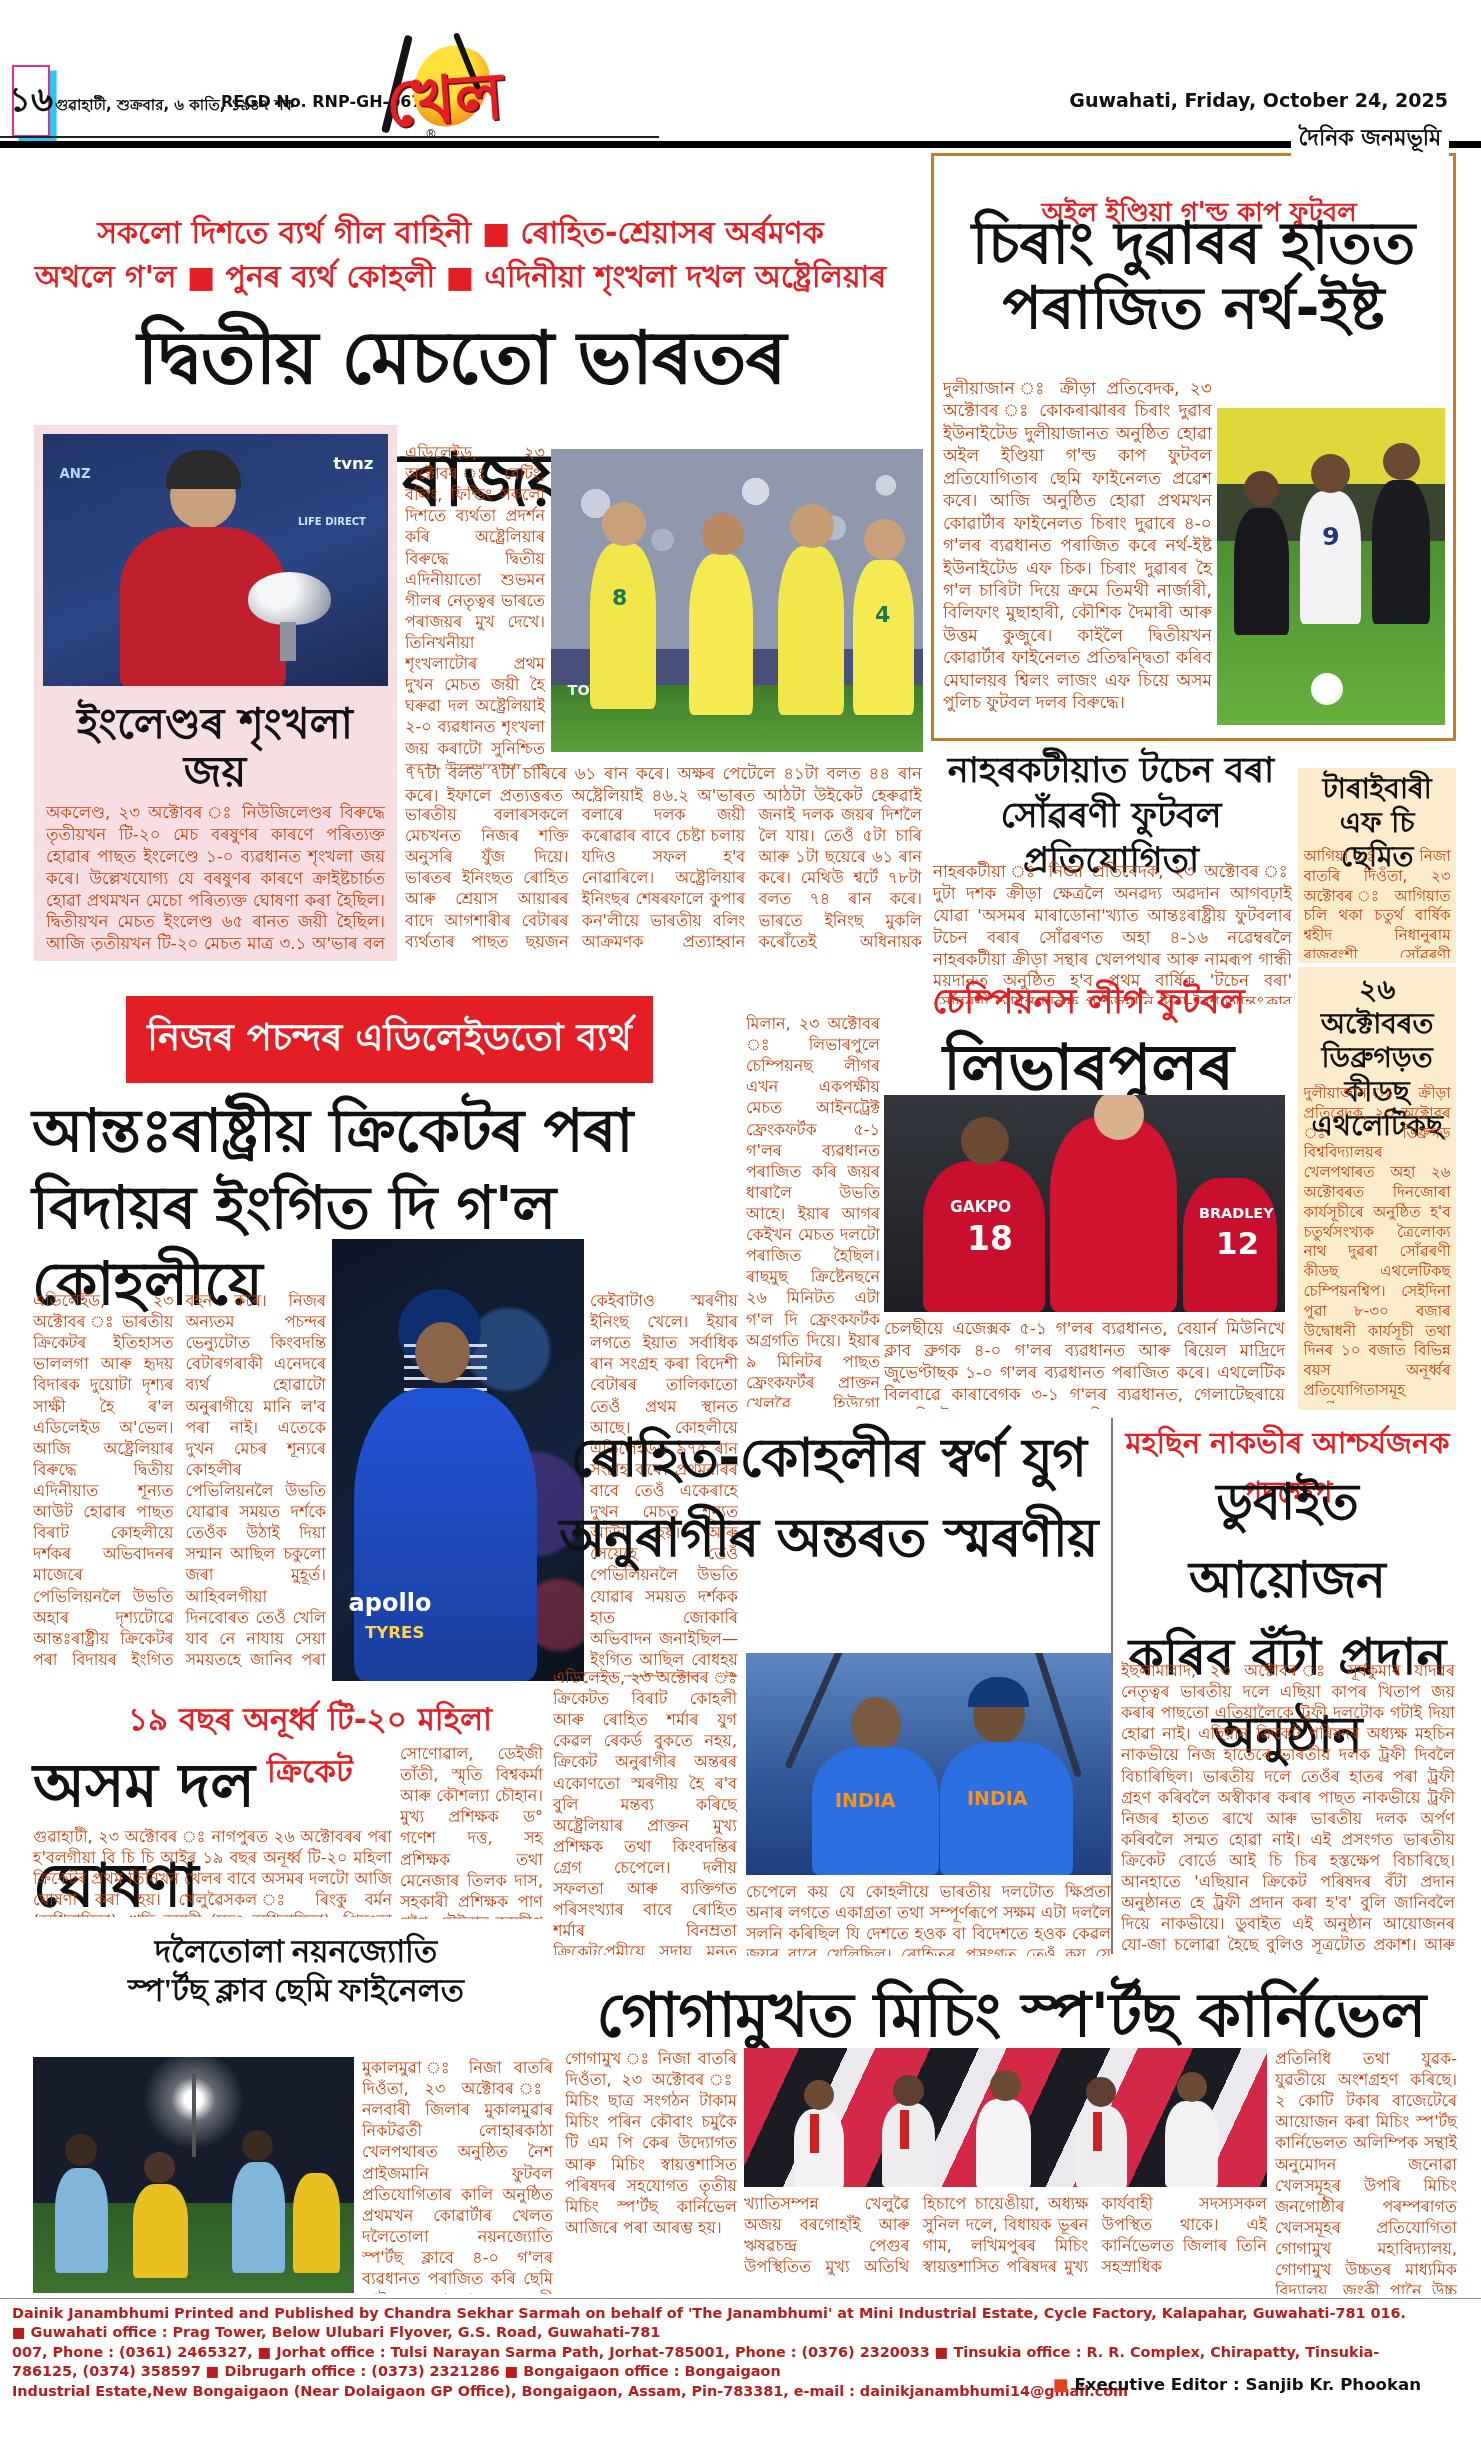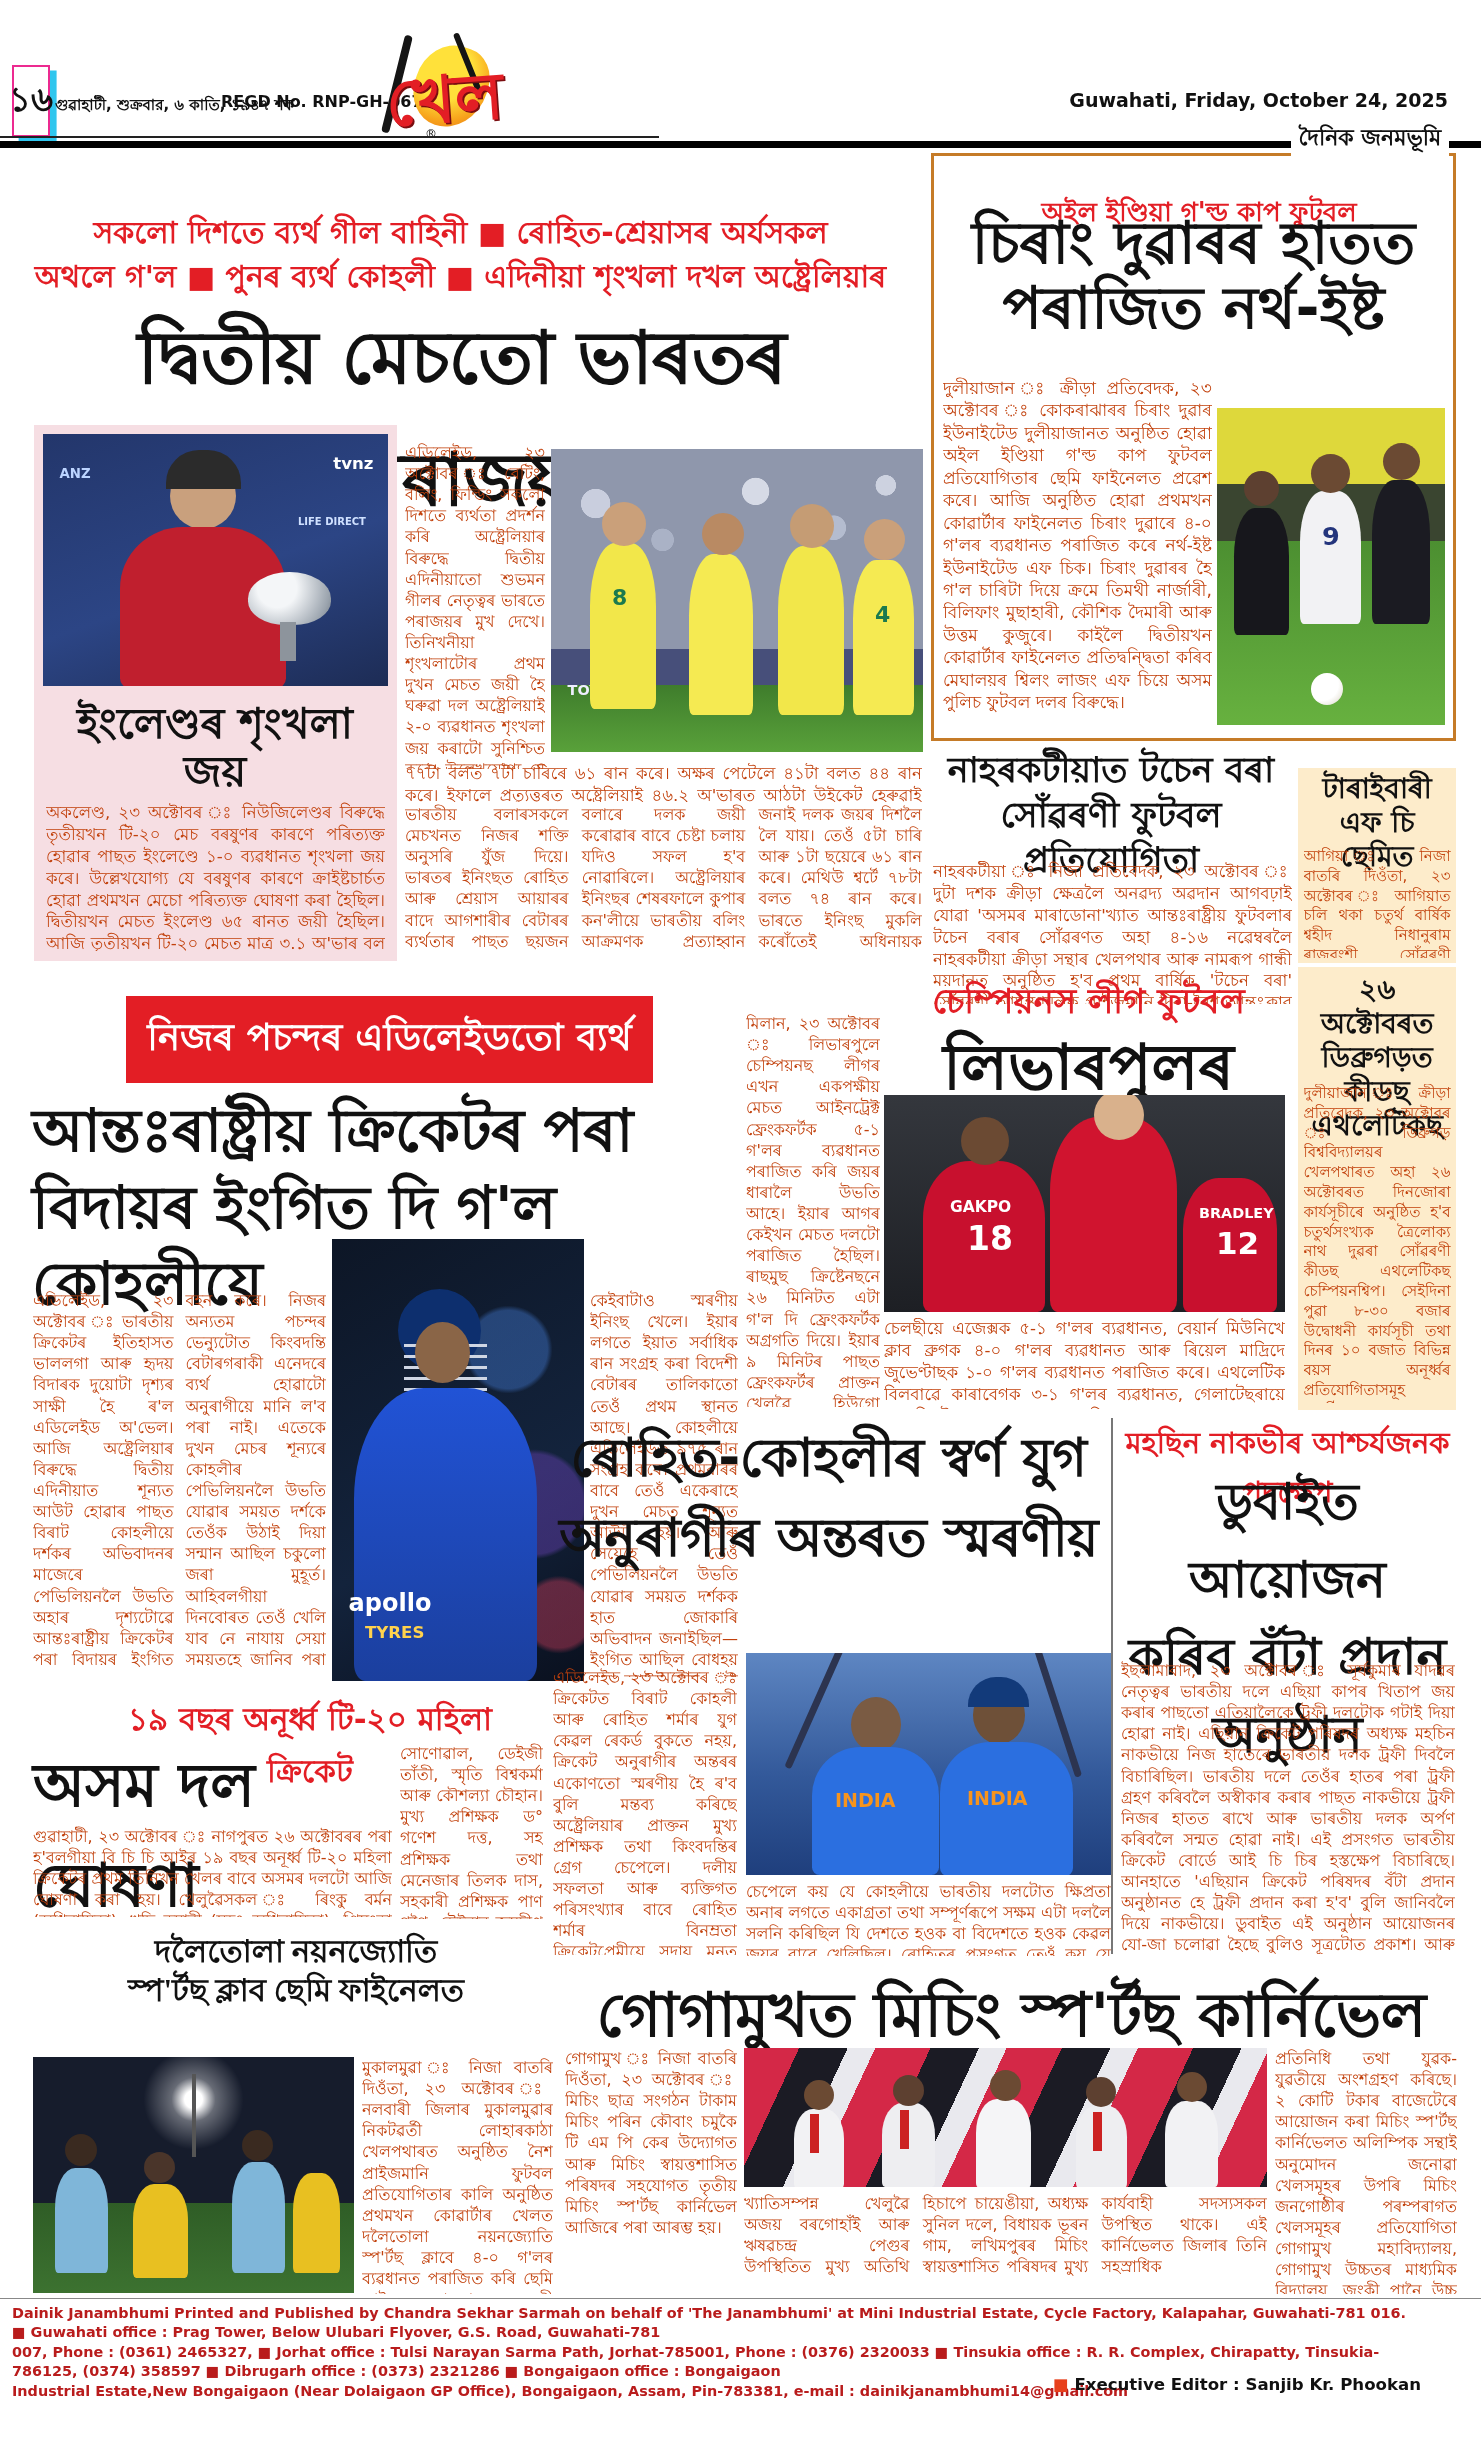--- a/index.html
+++ b/index.html
@@ -84,21 +84,21 @@
     <div class="logo-txt">খেল</div>
     <div class="logo-r">®</div>
   </div>
 
   <div class="abs bold" style="right:34px;top:89px;font-size:19px;">Guwahati, Friday, October 24, 2025</div>
   <div class="papername">দৈনিক জনমভূমি</div>
 
   <div class="rule-thin" style="left:0;top:136px;width:659px;"></div>
   <div class="rule-thick" style="left:0;top:141px;width:1482px;"></div>
 
-  <div class="abs red bold ctr" style="left:33px;top:209px;width:855px;font-size:30px;">সকলো দিশতে ব্যৰ্থ গীল বাহিনী ■ ৰোহিত-শ্ৰেয়াসৰ অৰ্যসকল</div>
+  <div class="abs red bold ctr" style="left:33px;top:209px;width:855px;font-size:30px;">সকলো দিশতে ব্যৰ্থ গীল বাহিনী ■ ৰোহিত-শ্ৰেয়াসৰ অৰ্ৰমণক</div>
   <div class="abs red bold ctr" style="left:33px;top:253px;width:855px;font-size:30px;">অথলে গ'ল ■ পুনৰ ব্যৰ্থ কোহলী ■ এদিনীয়া শৃংখলা দখল অষ্ট্ৰেলিয়াৰ</div>
   <div class="abs bold ctr" style="left:30px;top:302px;width:863px;font-size:73px;letter-spacing:-1.1px;">দ্বিতীয় মেচতো ভাৰতৰ পৰাজয়</div>
 
   <div class="abs pinkbox" style="left:34px;top:425px;width:363px;height:536px;">
     <div class="ph ph-england" style="left:8.9px;top:8.9px;width:345px;height:252px;">
       <span class="lbl" style="right:14.4px;top:22px;font-size:16.6px;">tvnz</span>
       <span class="lbl" style="left:16.6px;top:33px;font-size:13.3px;color:#bcd4ff;">ANZ</span>
       <span class="lbl" style="right:22px;top:83px;font-size:10px;color:#cfe0ff;">LIFE DIRECT</span>
       <div class="head" style="left:127px;top:29px;width:66px;height:66px;background:#c9a07d;"></div>
       <div class="head" style="left:123px;top:16.6px;width:75px;height:39px;background:#2b2b2b;border-radius:33px 33px 0 0;"></div>

